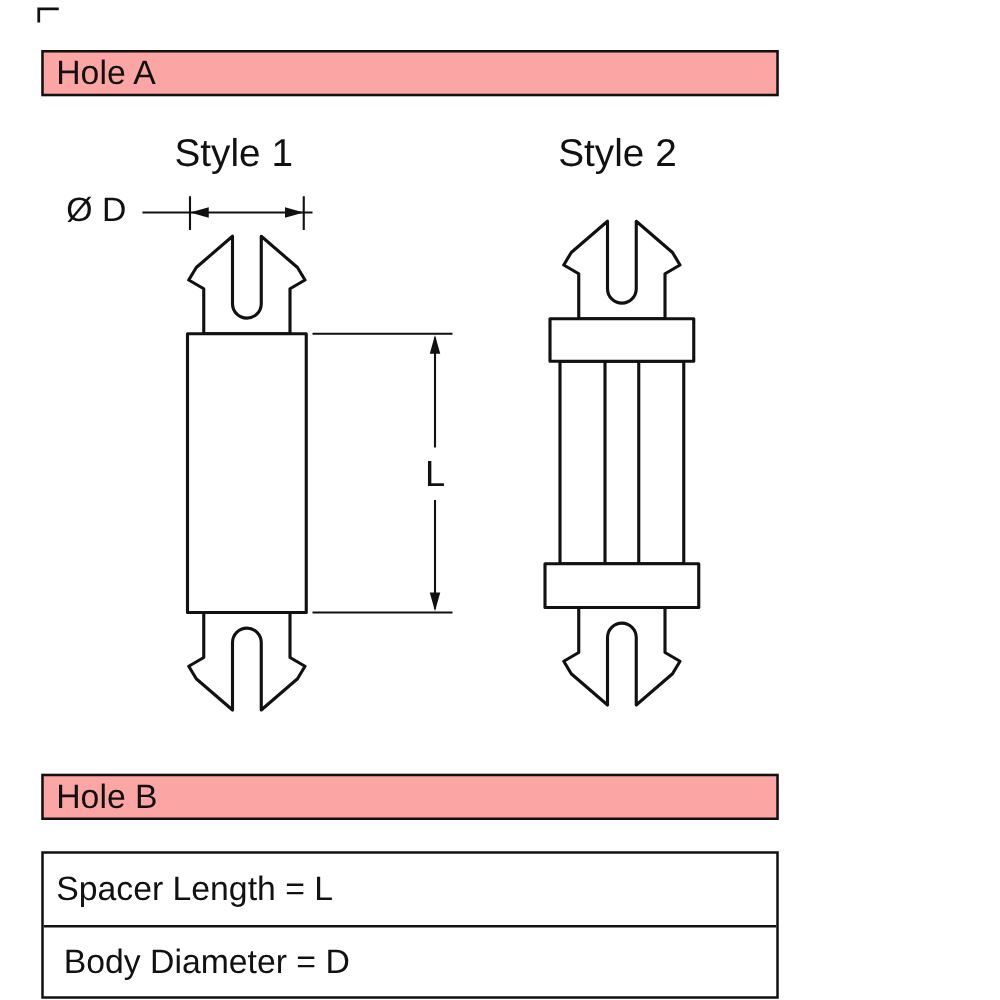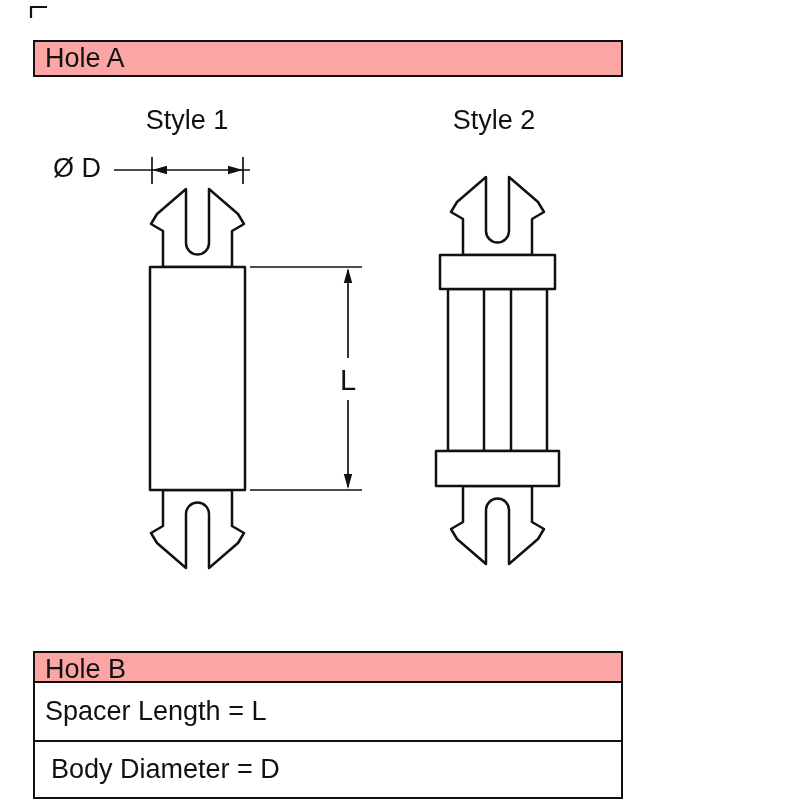--- a/index.html
+++ b/index.html
@@ -15,39 +15,39 @@
 
   .box {
     position: absolute;
     border: 2.5px solid #111;
     background: #fca5a5;
     display: flex; align-items: center;
     padding-left: 10px;
     font-size: 27px;
   }
   .hole-a { left: 33px; top: 40px;  width: 590px; height: 37px; }
-  .hole-b { left: 33px; top: 619px; width: 590px; height: 37px; margin-top: 32px; }
+  .hole-b { left: 33px; top: 619px; width: 590px; height: 37px; }
 
   .legend {
     position: absolute;
     left: 33px; top: 681px; width: 590px;
     border: 2.5px solid #111;
     background: #fff;
   }
   .legend-row {
     height: 57px;
     display: flex; align-items: center;
     padding-left: 10px;
     font-size: 27px;
   }
   .legend-row + .legend-row { border-top: 2.5px solid #111; padding-left: 16px; }
 
   .heading {
     position: absolute;
-    font-size: 27px;
+    font-size: 31px;
     width: 180px;
     text-align: center;
     white-space: nowrap;
   }
   .heading-style1 { left: 97px;  top: 105px; }
   .heading-style2 { left: 404px; top: 105px; }
 
   .dim-label { position: absolute; font-size: 27px; white-space: nowrap; }
   .dia-label { left: 53px; top: 153px; }
   .len-label { left: 333px; top: 364px; width: 30px; text-align: center; font-size: 29px; }

